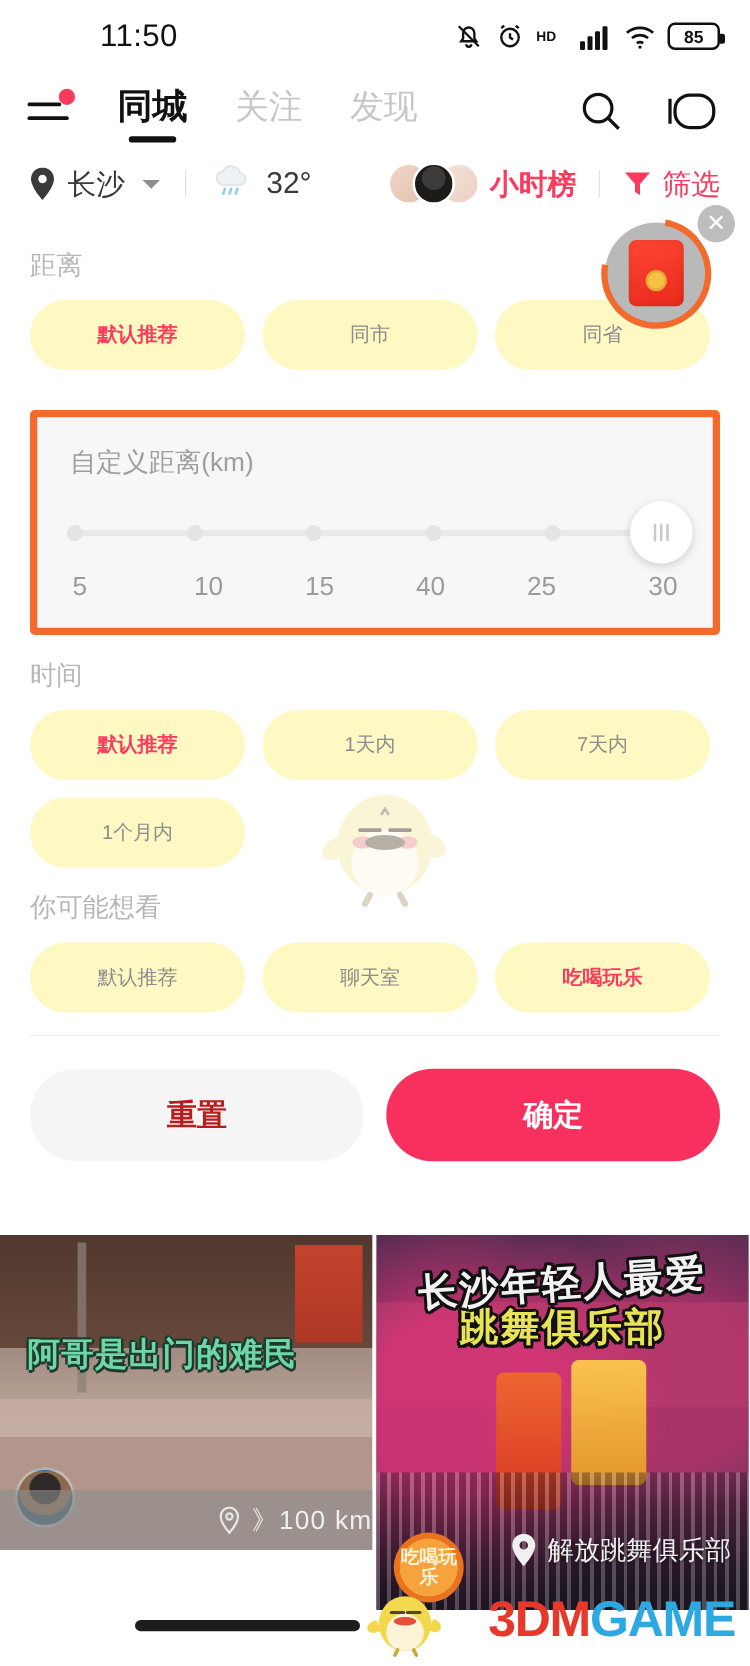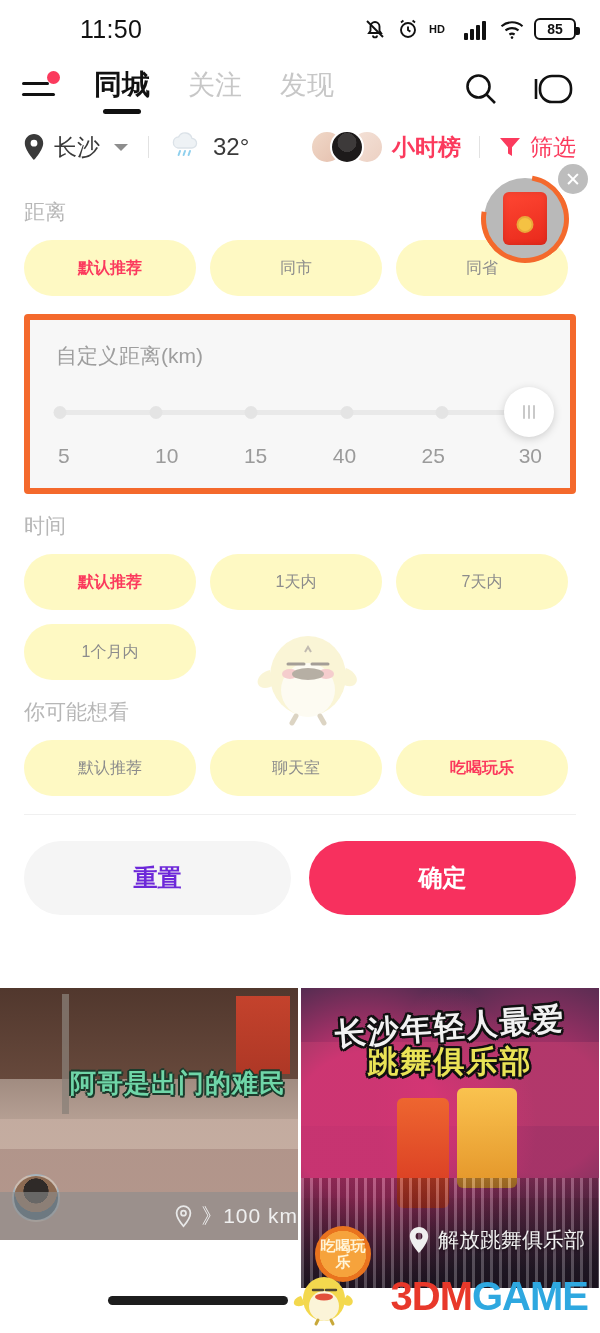--- a/index.html
+++ b/index.html
@@ -73,21 +73,21 @@
   .chips { display:flex; flex-wrap: wrap; gap: 14px; }
   .chip {
     width: 172px; height: 56px; border-radius: 28px; background:#fef9c3;
     display:flex; align-items:center; justify-content:center;
     font-size: 16px; color:#8c8c8c;
   }
   .chip.selected { color:#FB3A5D; font-weight: 700; }
 
   
   .slider-wrap {
-    margin-top: 18px; border: 6px solid #F4692C; border-radius: 4px;
+    margin-top: 32px; border: 6px solid #F4692C; border-radius: 4px;
   }
   .slider-card { background:#f7f7f7; padding: 22px 26px 20px; }
   .slider-label { font-size: 21px; color:#9e9e9e; margin-bottom: 30px; }
   .slider-row { position: relative; height: 24px; margin: 0 6px 0 4px; }
   .track { position:absolute; left:0; right:0; top: 10px; height: 5px; background:#e9e9e9; border-radius:3px; }
   .tickdot { position:absolute; top: 6px; width: 13px; height:13px; border-radius:50%; background:#e4e4e4; transform:translateX(-50%); }
   .handle {
     position:absolute; right: -16px; top: -13px; width: 50px; height: 50px; border-radius:50%;
     background:#fff; box-shadow: 0 2px 8px rgba(0,0,0,.17);
     display:flex; align-items:center; justify-content:center; gap:3px;
@@ -98,21 +98,21 @@
   .ticklabels span:first-child { text-align:left; }
   .ticklabels span:last-child { text-align:right; }
 
   .sep { height:1px; background:#f0f0f0; margin: 18px 24px 0; }
 
   
   .actions { display:flex; gap: 18px; padding: 26px 24px 22px; }
   .btn-reset {
     flex: 1; height: 74px; border-radius: 37px; background:#f5f5f5;
     display:flex; align-items:center; justify-content:center;
-    font-size: 24px; color:#6d28d9; font-weight: 700;
+    font-size: 24px; color:#b91c1c; font-weight: 700;
   }
   .btn-confirm {
     flex: 1; height: 74px; border-radius: 37px; background:#F7305E;
     display:flex; align-items:center; justify-content:center;
     font-size: 24px; color:#fff; font-weight: 700;
   }
 
   
   .mascot {
     position:absolute; left: 252px; top: 612px; width: 112px; height: 115px;
@@ -153,21 +153,21 @@
 
   .bg-left {
     position:absolute; inset:0;
     background:
       linear-gradient(180deg, rgba(60,40,35,.55) 0%, rgba(80,60,55,.30) 30%, rgba(150,130,125,.12) 52%, rgba(0,0,0,0) 100%),
       linear-gradient(180deg,#6b4a3a 0 36%, #b9a396 36% 52%, #c9b1a4 52% 64%, #b4978c 64% 100%);
   }
   .shop-stripe { position:absolute; right: 8px; top: 8px; width: 54px; height: 78px; background: linear-gradient(180deg,#d8442c,#bb3522); opacity:.85; }
   .pole { position:absolute; left: 62px; top: 6px; width: 7px; height: 120px; background:#8a8078; opacity:.75; }
   .title-left {
-    position:absolute; left: 54px; top: 78px; width: 232px; text-align:right;
+    position:absolute; left: 22px; top: 78px; width: 232px; text-align:left;
     font-size: 26px; font-weight: 700; color:#6FD6A8; letter-spacing:1px;
     text-shadow: -2px 0 #1c3b2c, 2px 0 #1c3b2c, 0 -2px #1c3b2c, 0 2px #1c3b2c,
                  1.5px 1.5px #1c3b2c, -1.5px -1.5px #1c3b2c;
   }
   .bg-right {
     position:absolute; inset:0;
     background:
       radial-gradient(circle at 22% 46%, rgba(226,52,120,.82) 0 26%, rgba(226,52,120,0) 60%),
       radial-gradient(circle at 80% 40%, rgba(226,52,120,.6) 0 22%, rgba(226,52,120,0) 55%),
       linear-gradient(180deg,#3c2b4a 0 18%, #6a3d57 18% 46%, #4b3350 46% 70%, #3a2b40 70% 100%);

